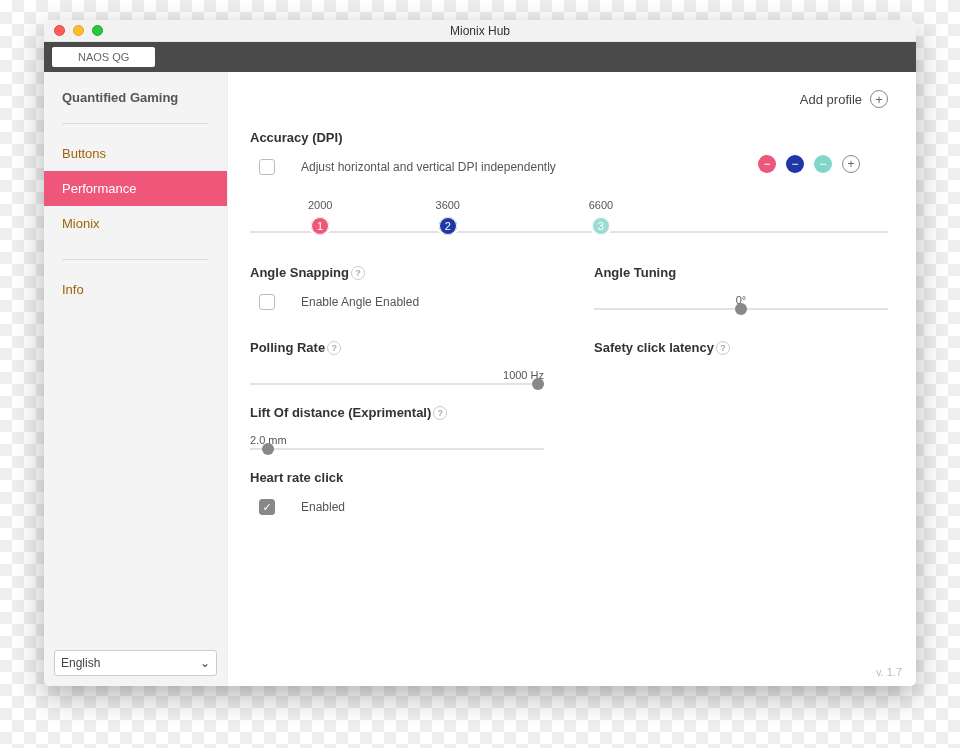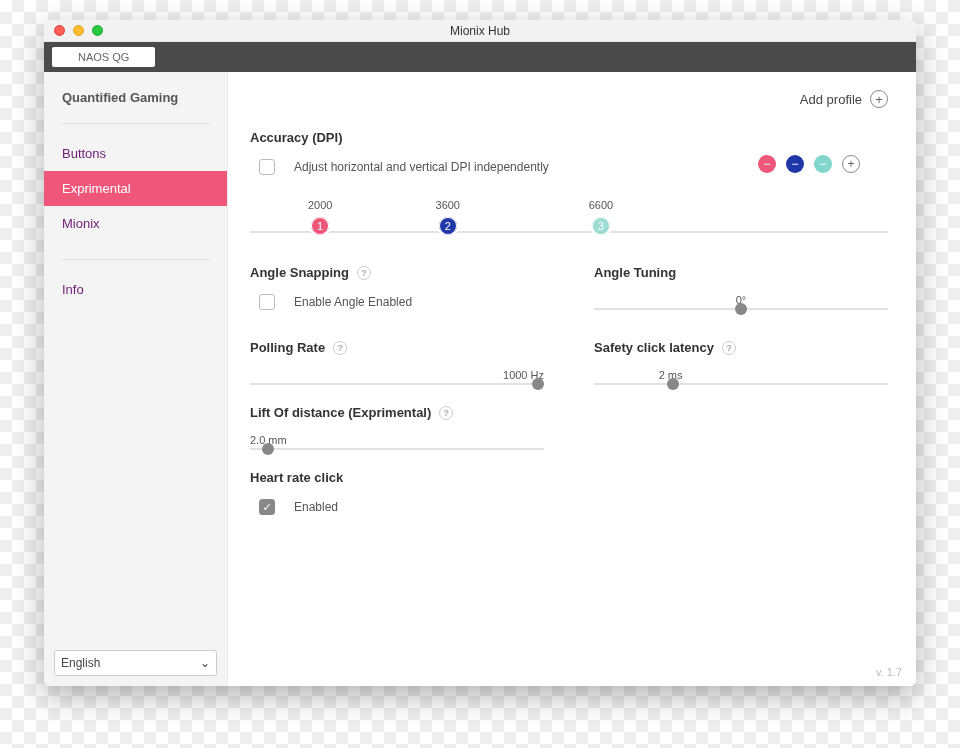--- a/index.html
+++ b/index.html
@@ -21,32 +21,32 @@
 .devicebar { height: 30px; background: #4a4a4a; display:flex; align-items:center; padding-left:8px;}
 .device-tab { background: #fff; color: #666; font-size: 11px; padding: 4px 26px; border-radius: 2px;}
 
 
 .body { flex:1; display:flex; position:relative; }
 .sidebar { width:184px; background: #f4f4f4; border-right:1px solid #eee; display:flex; flex-direction:column; }
 .sb-section { padding: 18px 0 0 0;}
 .sb-title { font-size:13px; font-weight:600; color:#555; padding: 0 18px;}
 .sb-divider { height:1px; background:#ddd; margin: 18px 18px 0 18px;}
 .sb-items { padding-top: 12px;}
-.sb-item { display:block; font-size:13px; color:#701a75; padding: 10px 18px; cursor:pointer;}
+.sb-item { display:block; font-size:13px; color:#a16207; padding: 10px 18px; cursor:pointer;}
 .sb-item.active { background:#ee5779; color:#fff;}
 .sb-spacer { flex:1;}
 .lang-select { margin: 10px; height:26px; border:1px solid #ccc; border-radius:3px; background:#fff; font-size:12px; padding: 0 6px; display:flex; align-items:center; justify-content:space-between; color:#444;}
 
 .main { flex:1; position:relative; padding: 18px 28px 18px 22px; overflow:auto; color:#333; font-size:13px;}
 .topbar { display:flex; justify-content:flex-end; align-items:center; gap:8px; margin-bottom: 22px;}
 .add-profile { color:#444; font-size:13px;}
 .plus-circle { width:18px; height:18px; border:1px solid #888; border-radius:50%; display:flex; align-items:center; justify-content:center; font-size:13px; color:#666; line-height:1;}
 
 .section-title { font-weight:700; font-size:13px; margin-bottom: 14px;}
-.row { display:flex; align-items:center; gap:19px; margin-bottom: 10px; padding-left: 9px;}
+.row { display:flex; align-items:center; gap:26px; margin-bottom: 10px; padding-left: 9px;}
 .checkbox-box { width:16px; height:16px; border:1px solid #bbb; border-radius:3px; background:#fff; display:flex; align-items:center; justify-content:center;}
 .checkbox-box.checked { background:#888; border-color:#888;}
 .checkbox-box.checked::after { content:"✓"; color:#fff; font-size:11px;}
 .small-label { font-size:12px; color:#555;}
 
 .dpi-badges { display:flex; gap:10px; position:absolute; right:28px;}
 .badge { width:18px; height:18px; border-radius:50%; display:flex; align-items:center; justify-content:center; color:#fff; font-size:12px;}
 .badge.pink { background:#ee5779;}
 .badge.blue { background:#2037a8;}
 .badge.teal { background:#80d6cb;}
@@ -55,21 +55,21 @@
 .dpi-track { position:relative; height:46px; margin-top: 24px; margin-bottom: 10px;}
 .track-line { position:absolute; left:0; right:0; top:32px; height:2px; background:#e2e2e2;}
 .dpi-stop { position:absolute; top:0; width:60px; margin-left:-30px; text-align:center;}
 .dpi-val { font-size:11px; color:#555;}
 .dpi-dot { width:22px; height:22px; border-radius:50%; margin: 4px auto 0; display:flex; align-items:center; justify-content:center; color:#fff; font-size:11px; border:2px solid #fff; box-shadow:0 0 0 1px currentColor inset;}
 .dpi-dot.pink { background:#ee5779;}
 .dpi-dot.blue { background:#2037a8;}
 .dpi-dot.teal { background:#9cdcd3;}
 
 .grid2 { display:grid; grid-template-columns: 1fr 1fr; gap: 20px 50px; margin-top:20px;}
-.subsection .section-title { display:flex; align-items:center; gap:8px;}
+.subsection .section-title { display:flex; align-items:center; gap:2px;}
 .help { width:14px; height:14px; border:1px solid #ccc; border-radius:50%; display:inline-flex; align-items:center; justify-content:center; font-size:9px; color:#aaa;}
 .slider { position:relative; margin-top: 14px;}
 .slider-label { font-size:11px; color:#555; text-align:left; margin-bottom:2px;}
 .slider-track { height:2px; background:#e2e2e2; position:relative;}
 .slider-thumb { position:absolute; top:-5px; width:12px; height:12px; border-radius:50%; background:#888; margin-left:-6px;}
 
 .version { position:absolute; right:14px; bottom:8px; font-size:11px; color:#bbb;}
 
 
 .backdrop { position:fixed; inset:0;
@@ -95,21 +95,21 @@
     <div class="device-tab">NAOS QG</div>
   </div>
 
   <div class="body">
     <div class="sidebar">
       <div class="sb-section">
         <div class="sb-title">Quantified Gaming</div>
         <div class="sb-divider"></div>
         <div class="sb-items">
           <div class="sb-item">Buttons</div>
-          <div class="sb-item active">Exprimental</div>
+          <div class="sb-item active">Performance</div>
           <div class="sb-item">Mionix</div>
         </div>
         <div class="sb-divider"></div>
         <div class="sb-items">
           <div class="sb-item">Info</div>
         </div>
       </div>
       <div class="sb-spacer"></div>
       <div class="lang-select">
         <span>English</span>
@@ -190,26 +190,20 @@
                 <div class="slider-thumb" style="left:98%;"></div>
               </div>
           </div>
         </div>
 
         <div class="subsection">
           <div class="section-title">
             <span>Safety click latency</span>
             <span class="help">?</span>
           </div>
-          <div class="slider">
-            <div class="slider-label" style="margin-left:22%;">2 ms</div>
-            <div class="slider-track">
-                <div class="slider-thumb" style="left:27%;"></div>
-              </div>
-          </div>
         </div>
 
         <div class="subsection">
           <div class="section-title">
             <span>Lift Of distance (Exprimental)</span>
             <span class="help">?</span>
           </div>
           <div class="slider">
             <div class="slider-label">2.0 mm</div>
             <div class="slider-track">

